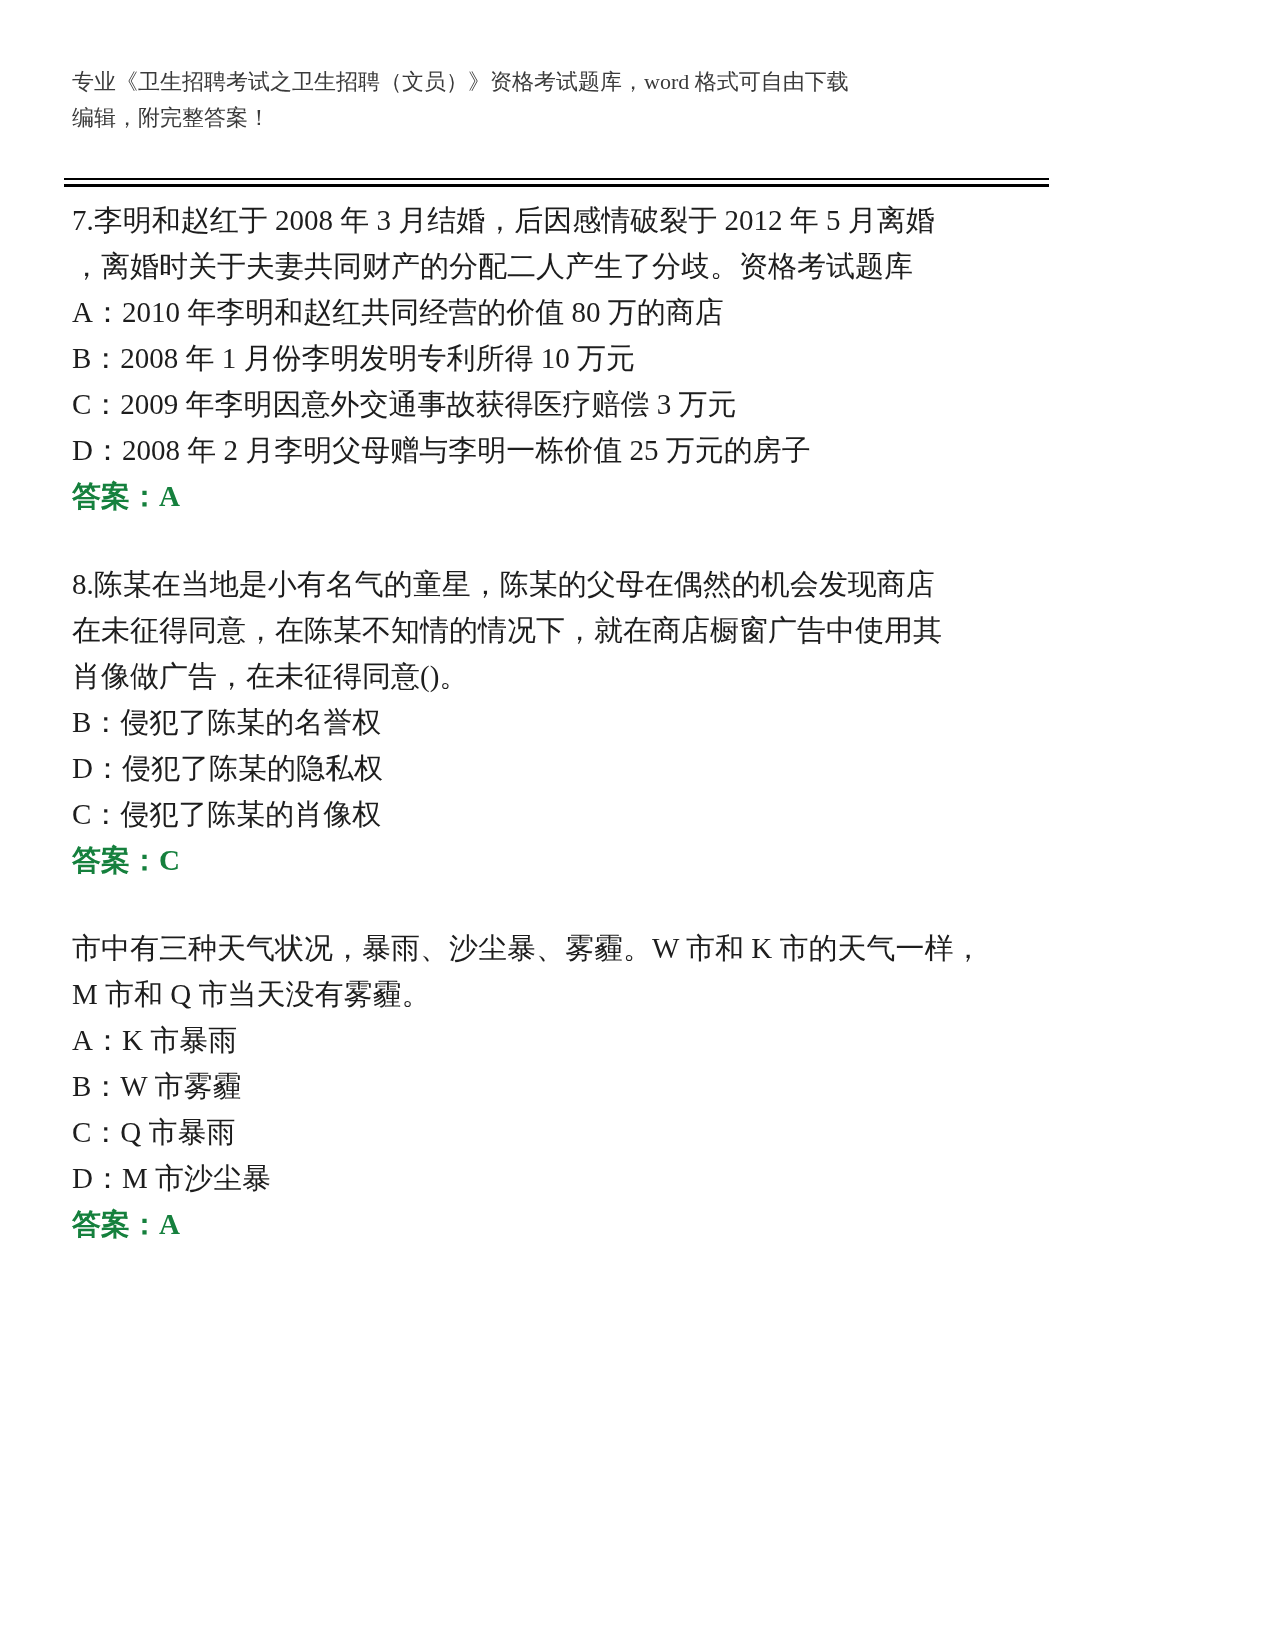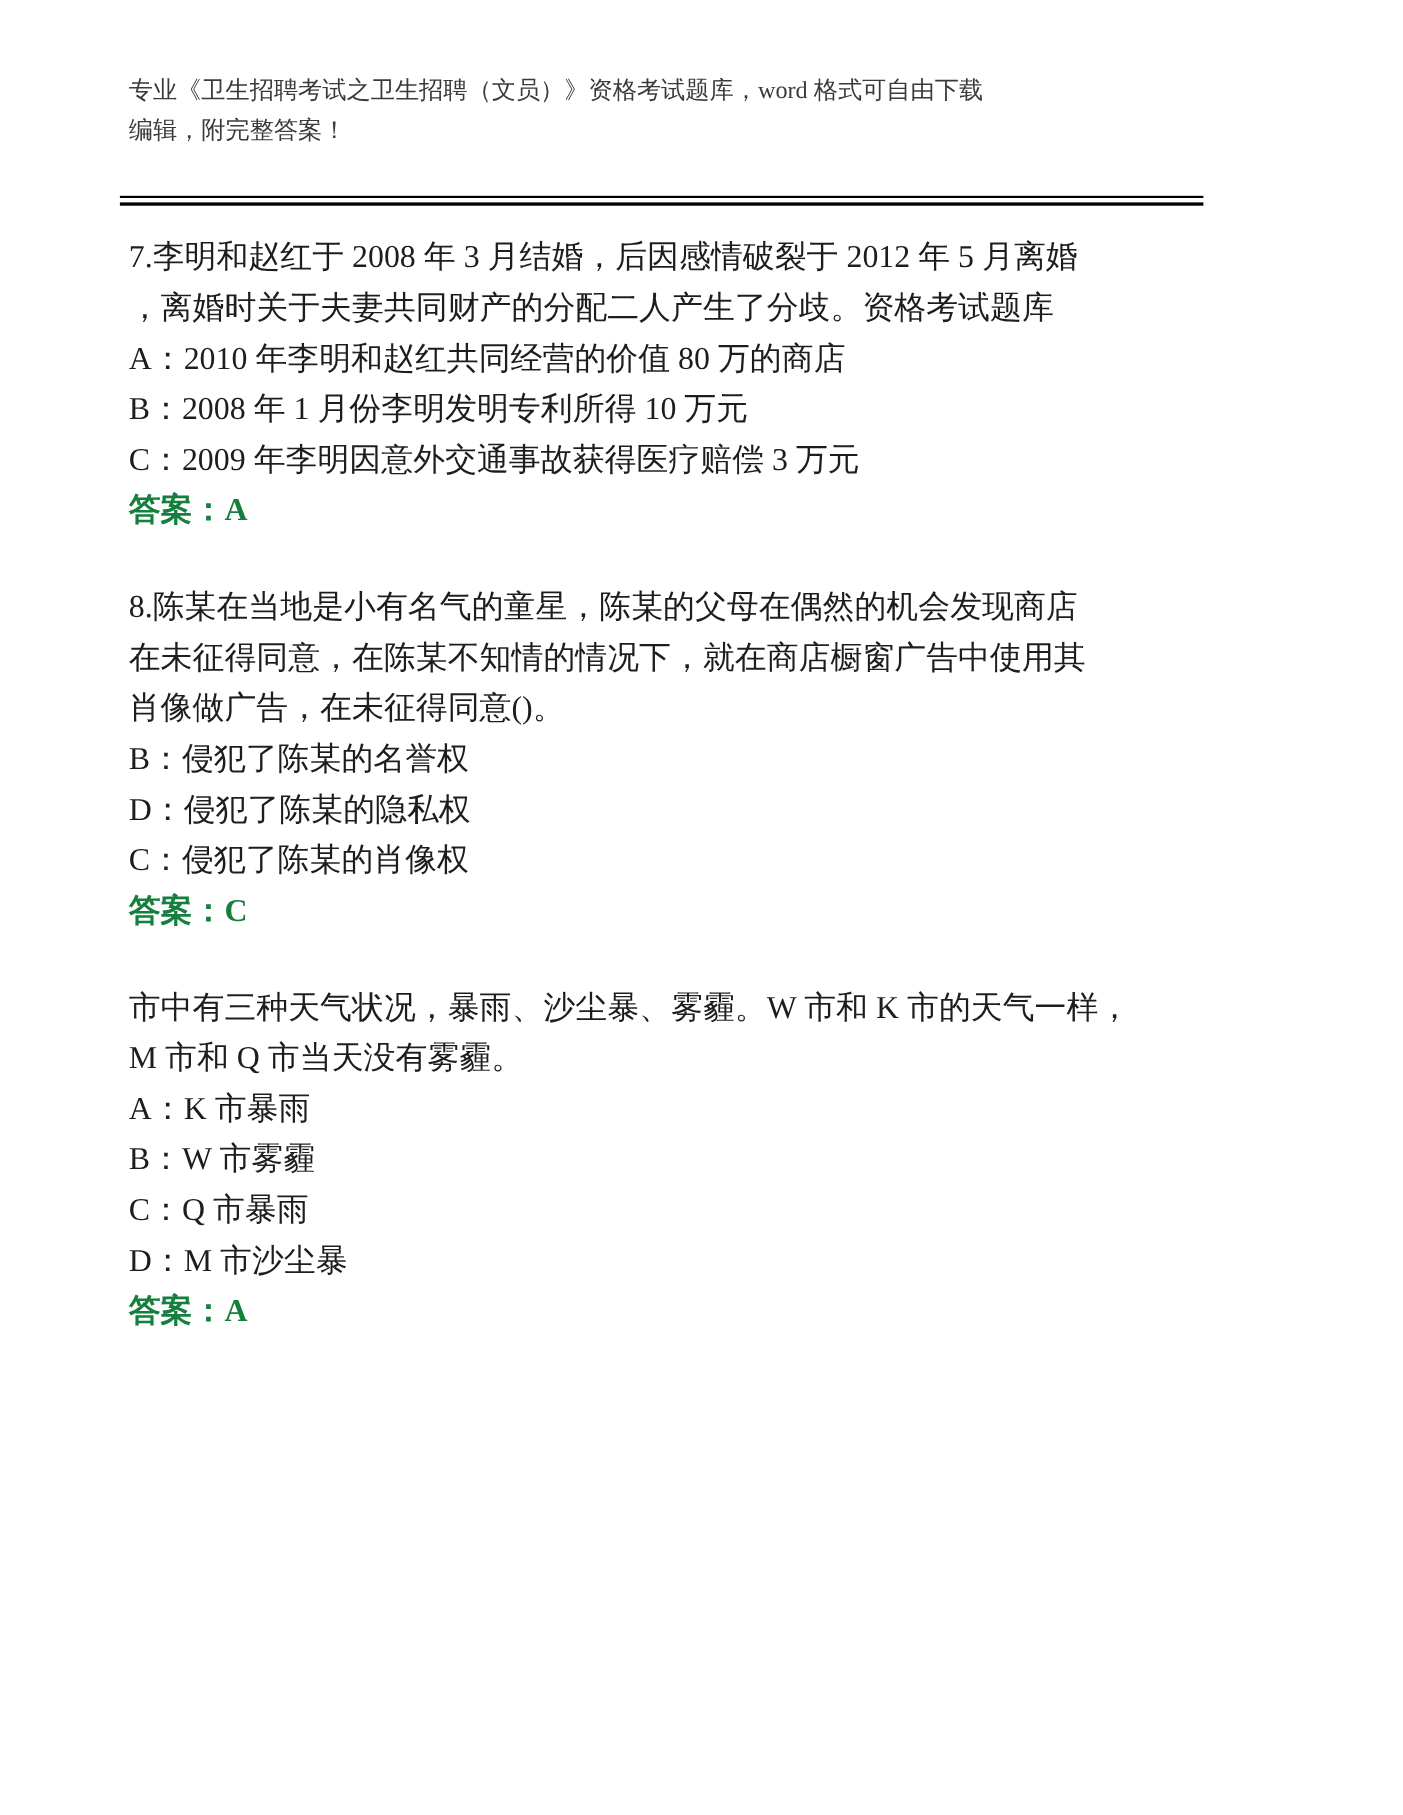--- a/index.html
+++ b/index.html
@@ -10,39 +10,39 @@
   body {
     width: 1275px;
     height: 1650px;
     overflow: hidden;
     font-family: "Liberation Serif", "DejaVu Serif", serif;
   }
   .page {
     box-sizing: border-box;
     width: 1275px;
     height: 1184px;
-    padding: 64px 0 0 117px;
+    padding: 64px 0 0 72px;
   }
   .doc-header {
     font-size: 22px;
     line-height: 36px;
     color: #3a3a3a;
   }
   .doc-header .header-line {
     white-space: pre;
   }
   .double-rule {
     width: 985px;
     height: 4px;
     margin: 42px 0 0 -8px;
     border-top: 2px solid #000000;
     border-bottom: 3px solid #000000;
   }
   .questions {
-    margin-top: 24px;
+    margin-top: 10px;
     font-size: 29px;
     line-height: 46px;
     color: #1d1d1d;
   }
   .question {
     margin-bottom: 42px;
   }
   .line {
     white-space: pre;
   }
@@ -60,20 +60,21 @@
       <div class="header-line">编辑，附完整答案！</div>
     </header>
   <div class="double-rule"></div>
   <main class="questions" id="questions">
       <section class="question">
         <div class="line stem-line">7.李明和赵红于 2008 年 3 月结婚，后因感情破裂于 2012 年 5 月离婚</div>
         <div class="line stem-line">，离婚时关于夫妻共同财产的分配二人产生了分歧。资格考试题库</div>
         <div class="line option-line">A：2010 年李明和赵红共同经营的价值 80 万的商店</div>
         <div class="line option-line">B：2008 年 1 月份李明发明专利所得 10 万元</div>
         <div class="line option-line">C：2009 年李明因意外交通事故获得医疗赔偿 3 万元</div>
+        <div class="line option-line">D：2008 年 2 月李明父母赠与李明一栋价值 25 万元的房子</div>
         <div class="line answer-line">答案：A</div>
       </section>
       <section class="question">
         <div class="line stem-line">8.陈某在当地是小有名气的童星，陈某的父母在偶然的机会发现商店</div>
         <div class="line stem-line">在未征得同意，在陈某不知情的情况下，就在商店橱窗广告中使用其</div>
         <div class="line stem-line">肖像做广告，在未征得同意()。</div>
         <div class="line option-line">B：侵犯了陈某的名誉权</div>
         <div class="line option-line">D：侵犯了陈某的隐私权</div>
         <div class="line option-line">C：侵犯了陈某的肖像权</div>
         <div class="line answer-line">答案：C</div>

